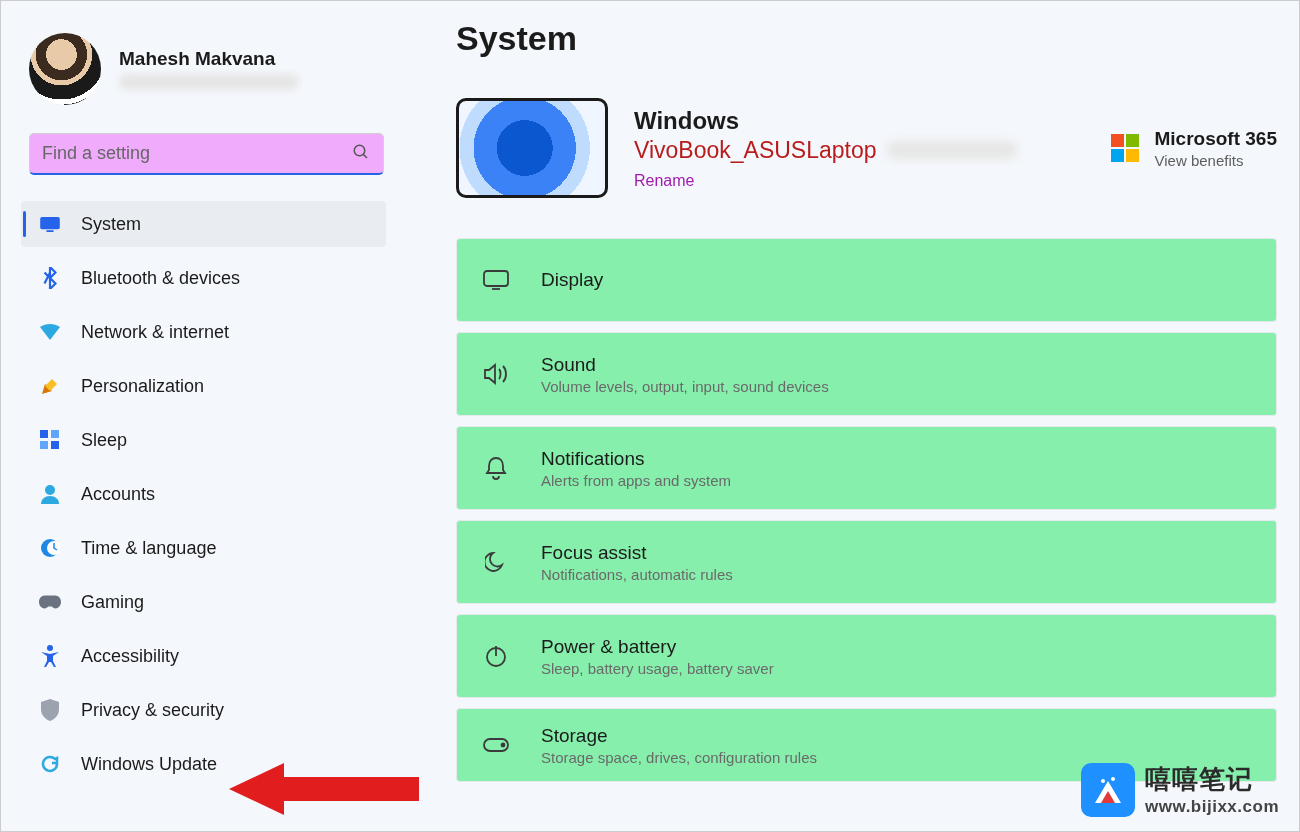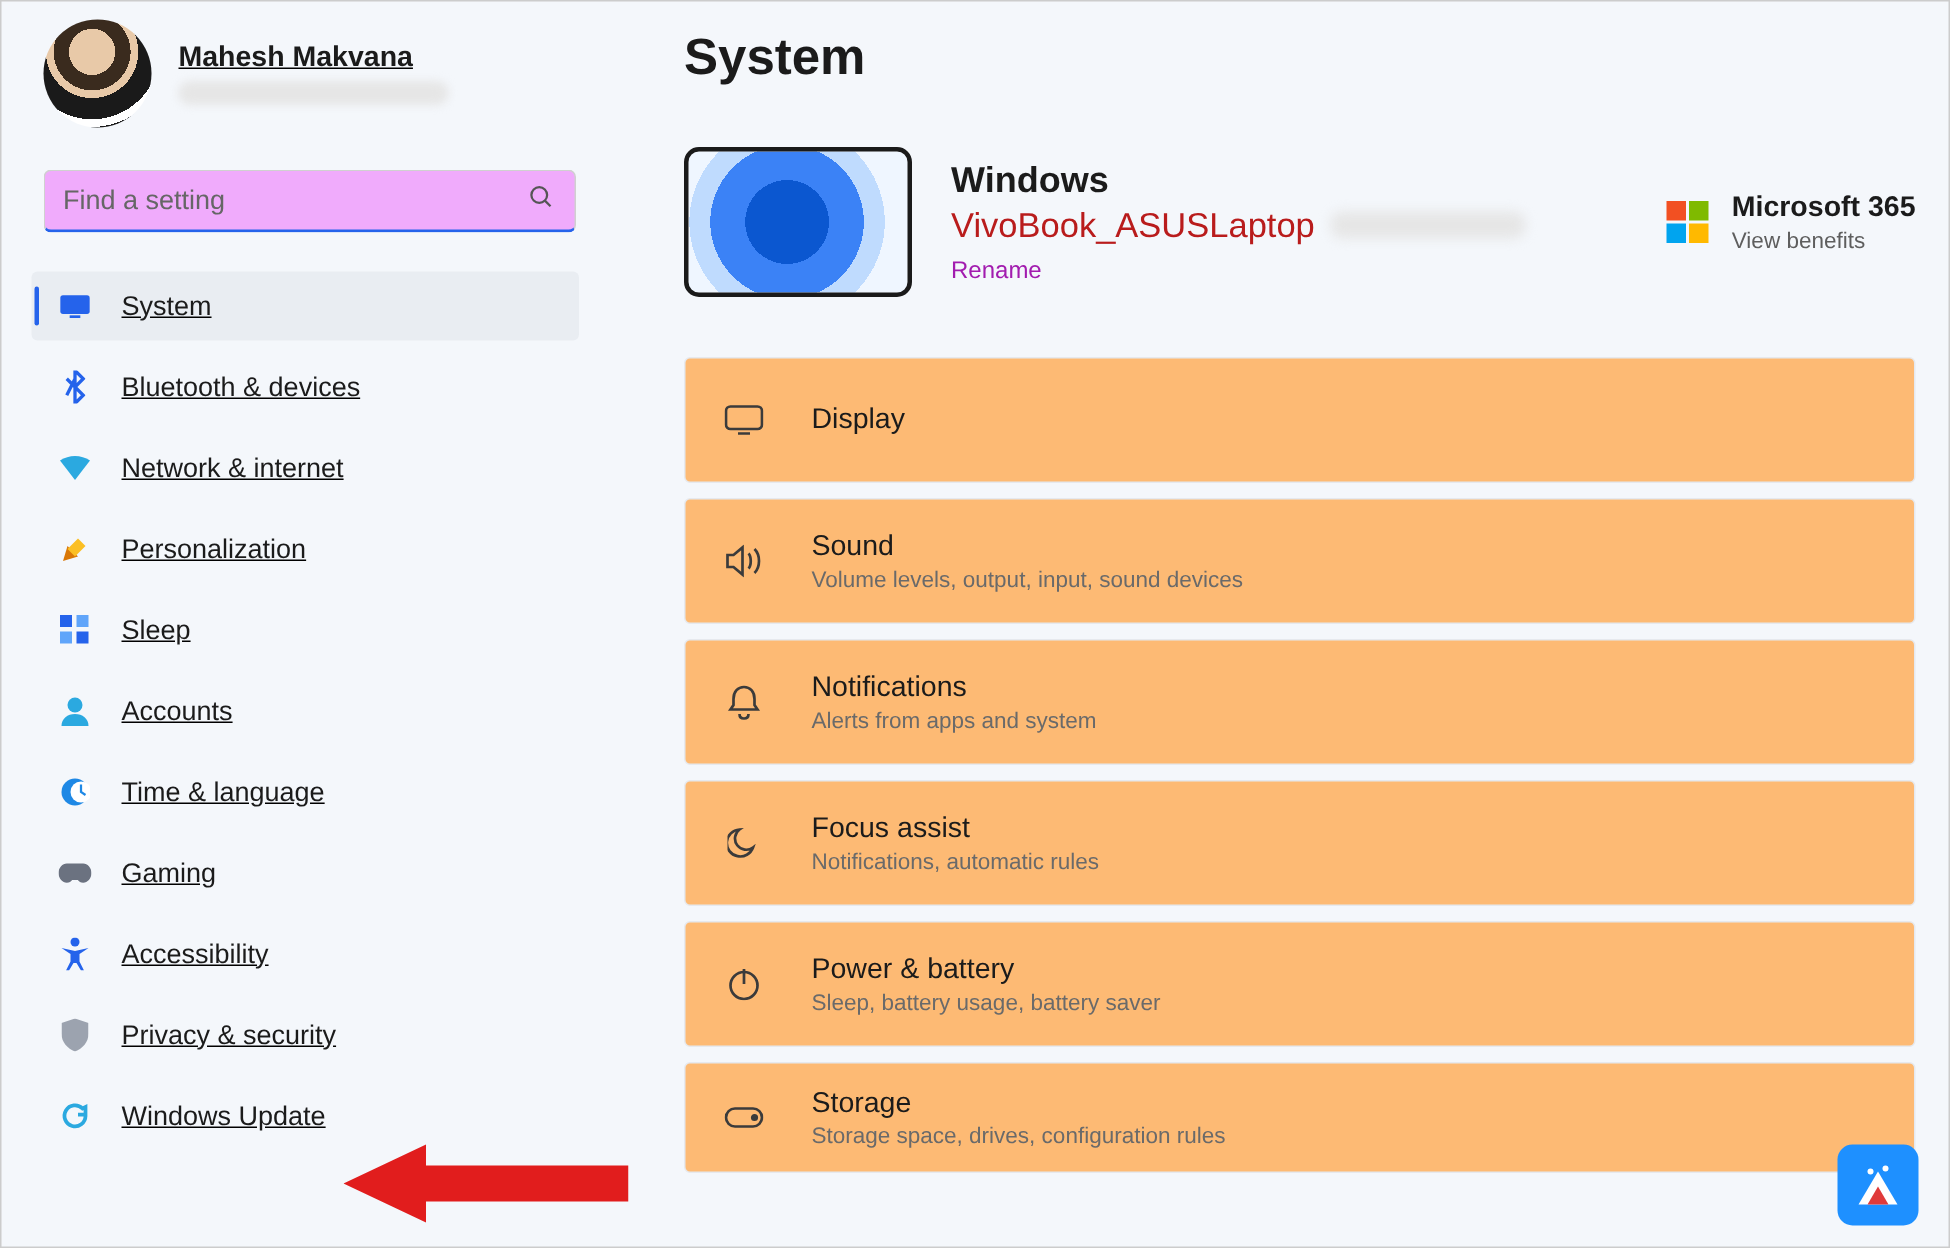--- a/index.html
+++ b/index.html
@@ -6,21 +6,21 @@
   body {
     font-family: "Segoe UI", -apple-system, BlinkMacSystemFont, sans-serif;
     background: #f4f7fb;
     width: 1300px;
     height: 832px;
     overflow: hidden;
     position: relative;
     border: 1px solid #ccc;
   }
   .layout { display: flex; height: 100%; }
-  .sidebar { width: 395px; padding: 12px 10px 20px 20px; text-decoration: underline; }
+  .sidebar { width: 395px; padding: 32px 10px 20px 20px; }
   .profile { display: flex; align-items: center; gap: 18px; margin-bottom: 28px; padding-left: 8px; }
   .avatar {
     width: 72px; height: 72px; border-radius: 50%;
     background: radial-gradient(circle at 45% 30%, #e8c9a8 0 24%, #3a2b1e 24% 40%, #e8c9a8 40% 48%, #1a1a1a 48% 70%, #ffffff 70% 78%, #1a1a1a 78% 100%);
     flex-shrink: 0;
   }
   .profile-name { font-size: 19px; font-weight: 600; color: #1b1b1b; }
   .profile-sub { width: 180px; height: 16px; background: #e6e6e6; filter: blur(3px); border-radius: 8px; margin-top: 4px; }
   .search-wrap {
     position: relative; width: 355px; margin: 0 8px 26px 8px;
@@ -60,21 +60,21 @@
   .device-blur { width: 130px; height: 18px; background: #e6e6e6; filter: blur(4px); border-radius: 8px; }
   .rename-link { font-size: 16px; color: #a21caf; margin-top: 8px; display: inline-block; cursor: pointer; }
   .ms365 { display: flex; align-items: center; gap: 16px; }
   .ms-logo { width: 28px; height: 28px; display: grid; grid-template-columns: 1fr 1fr; grid-template-rows: 1fr 1fr; gap: 2px; }
   .ms-logo > div:nth-child(1){background:#f25022;} .ms-logo > div:nth-child(2){background:#7fba00;}
   .ms-logo > div:nth-child(3){background:#00a4ef;} .ms-logo > div:nth-child(4){background:#ffb900;}
   .ms365-label { font-size: 19px; font-weight: 600; color: #1b1b1b; }
   .ms365-sub { font-size: 15px; color: #5e5e5e; margin-top: 2px; }
   .card-list { display: flex; flex-direction: column; gap: 10px; }
   .card {
-    background: #fdba74; border: 1px solid #e6e9ee; border-radius: 4px;
+    background: #86efac; border: 1px solid #e6e9ee; border-radius: 4px;
     height: 84px; display: flex; align-items: center; padding: 0 24px; gap: 30px;
     cursor: pointer;
   }
   .card:last-child { height: 74px; }
   .card-icon { width: 30px; height: 30px; display:flex; align-items:center; justify-content:center; color: #3b3b3b; flex-shrink:0; }
   .card-title { font-size: 19px; color: #1b1b1b; }
   .card-sub { font-size: 15px; color: #6a6a6a; margin-top: 2px; }
   .red-arrow {
     position: absolute; left: 228px; top: 758px; pointer-events: none;
   }
@@ -320,13 +320,17 @@
 
 <div class="watermark">
   <div class="wm-logo">
     <svg width="34" height="34" viewBox="0 0 34 34">
         <polygon points="4,30 17,8 30,30" fill="#fff"></polygon>
         <polygon points="10,30 17,18 24,30" fill="#e03a3a"></polygon>
         <circle cx="12" cy="8" r="2" fill="#fff"></circle>
         <circle cx="22" cy="6" r="2" fill="#fff"></circle>
       </svg>
   </div>
+  <div>
+    <div class="wm-text1">嘻嘻笔记</div>
+    <div class="wm-text2">www.bijixx.com</div>
+  </div>
 </div>
 
 </body></html>

